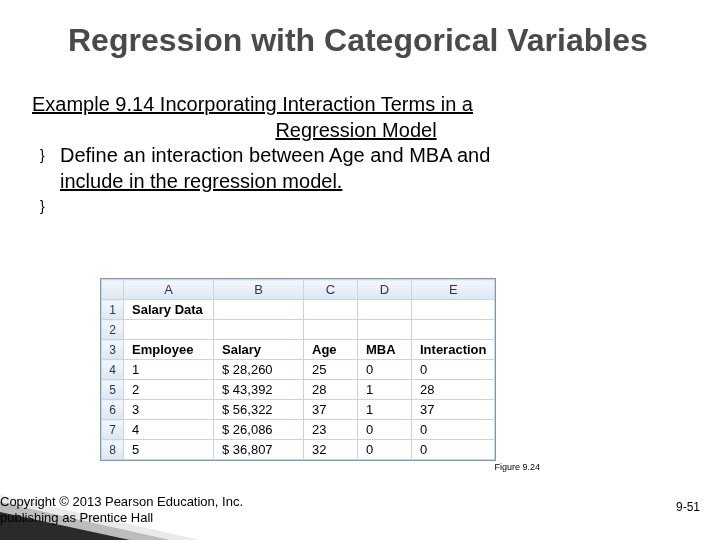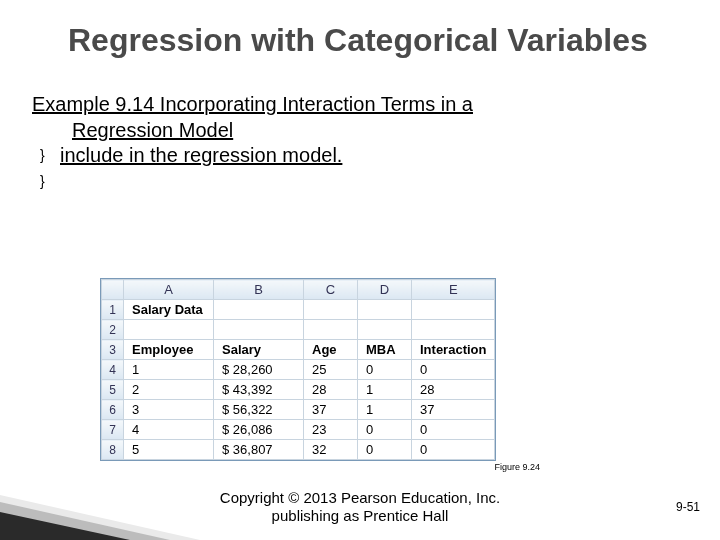--- a/index.html
+++ b/index.html
@@ -10,21 +10,21 @@
   }
   .title {
     position: absolute; top: 22px; left: 22px; right: 22px;
     font-size: 32px; font-weight: bold; color: #4a4a4a; margin-left: 46px;
   }
   .content {
     position: absolute; top: 92px; left: 32px; right: 80px;
     font-size: 20px; color: #000; line-height: 1.28;
   }
   .example { text-decoration: underline; }
-  .indent { padding-left: 40px; }
+  .indent { padding-left: 40px; text-align: center; }
   .bullet-row { position: relative; padding-left: 28px; }
   .bullet-row .b-mark { position: absolute; left: 8px; top: 4px; font-size: 14px; color: #000; }
   .spreadsheet-wrap {
     position: absolute; top: 278px; left: 100px;
     border: 1px solid #7a9ab8; background: #fff;
   }
   table.sheet { border-collapse: collapse; font-family: "Segoe UI", Arial, sans-serif; font-size: 13px; }
   table.sheet th, table.sheet td { border: 1px solid #c8d4df; }
   .sel-corner {
     width: 22px; height: 20px; background: linear-gradient(#f4f8fb,#dbe7f2);
@@ -44,22 +44,22 @@
   td.bold { font-weight: bold; }
   .col-A { width: 90px; }
   .col-B { width: 90px; }
   .col-C { width: 54px; }
   .col-D { width: 54px; }
   .col-E { width: 80px; }
   .figcap {
     position: absolute; top: 462px; right: 180px; font-size: 9px; color: #000;
   }
   .copyright {
-    position: absolute; bottom: 14px; left: 0; right: 0; text-align: center;
-    font-size: 15px; color: #000; line-height: 1.25;
+    position: absolute; bottom: 14px; left: 0; right: 0; 
+    font-size: 13px; color: #000; line-height: 1.25;
   }
   .pagenum {
     position: absolute; bottom: 26px; right: 20px; font-size: 12px; color: #000;
   }
 </style>
 </head>
 <body>
 
 <div class="slide">
 
@@ -70,20 +70,21 @@
   </svg>
 
   <div class="title">Regression with Categorical Variables</div>
 
   <div class="content">
     <div class="example">Example 9.14  Incorporating Interaction Terms in a</div>
     <div class="example indent">Regression Model</div>
 
     <div class="bullet-row">
       <span class="b-mark">}</span>
+      <span>Define an interaction between Age and MBA and</span>
     </div>
     <div class="bullet-row" style="padding-left:28px;text-decoration:underline;">
       <span>include in the regression model.</span>
     </div>
 
     <div class="bullet-row">
       <span class="b-mark">}</span>
     </div>
   </div>
 

